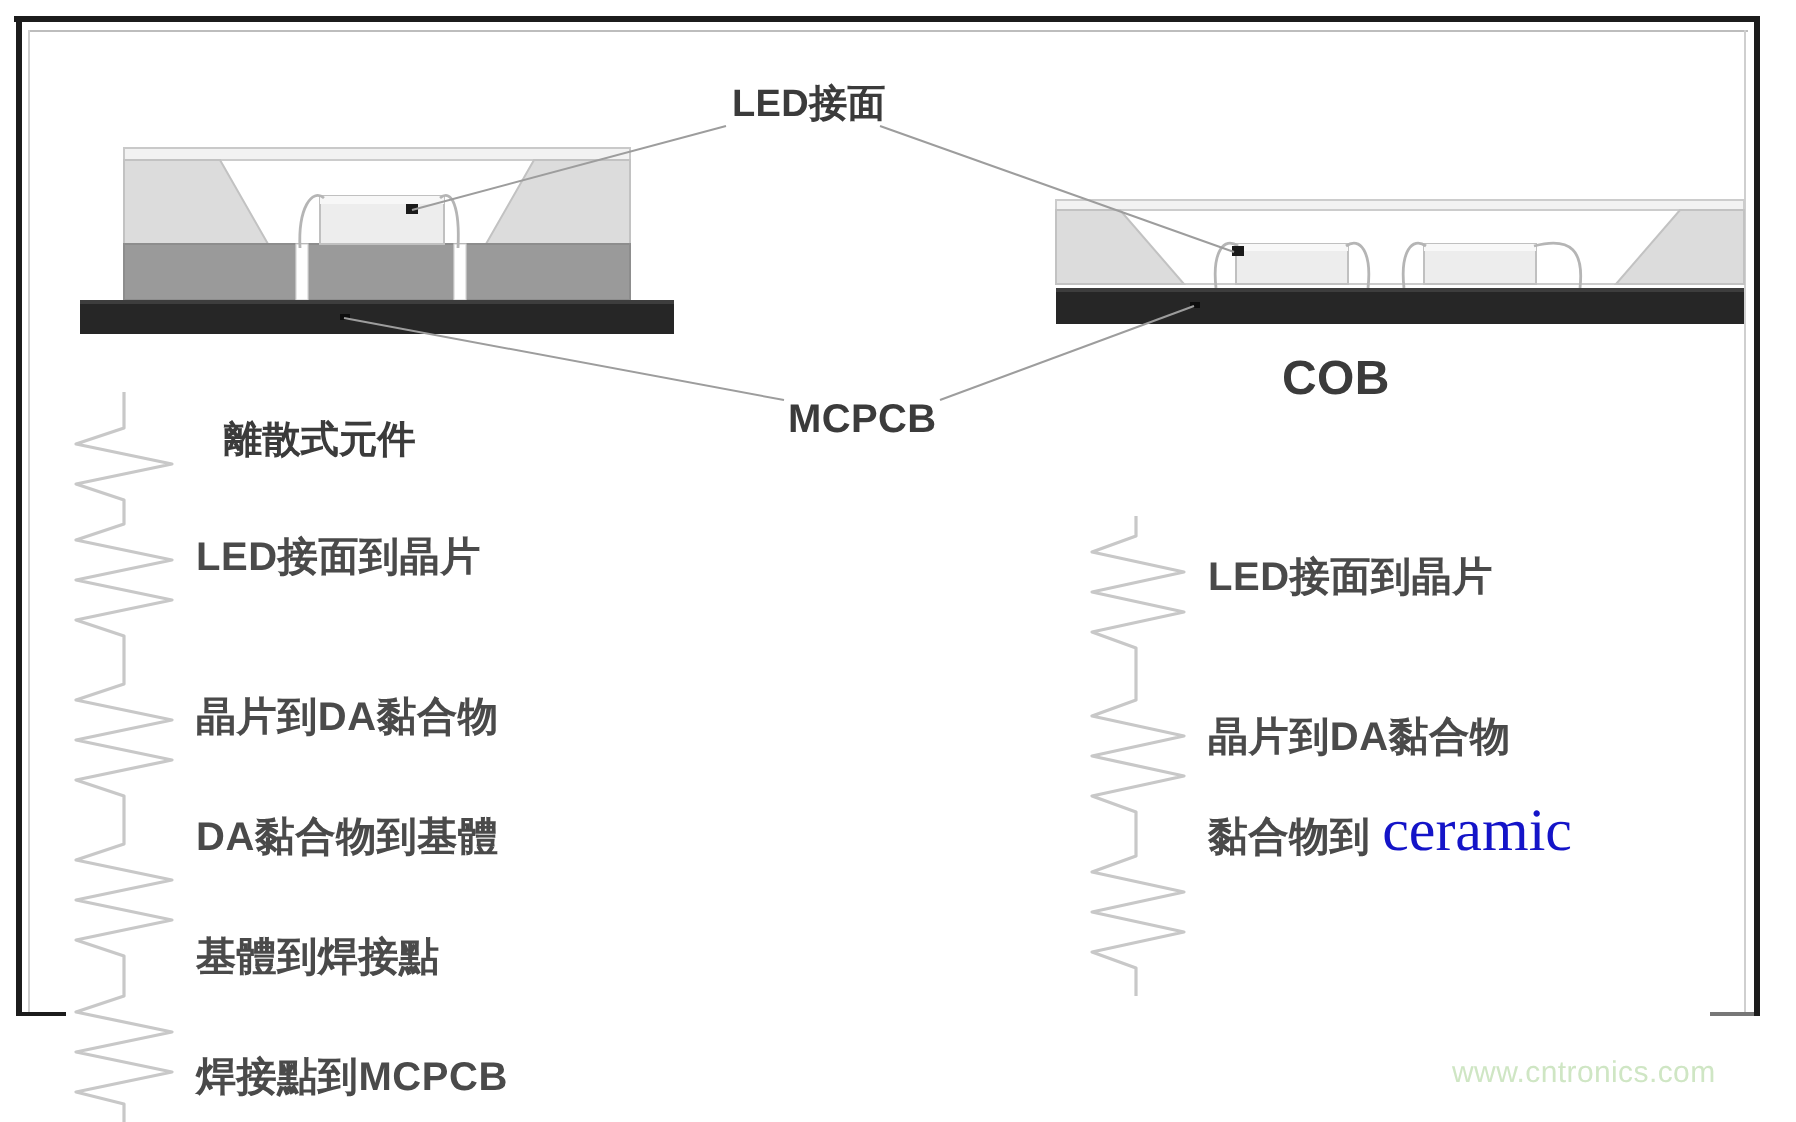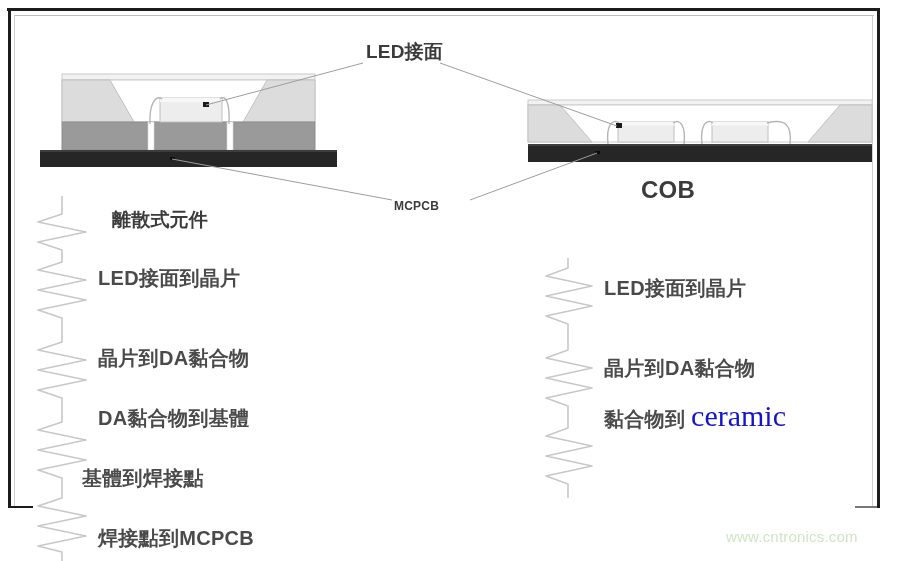--- a/index.html
+++ b/index.html
@@ -98,21 +98,21 @@
     left: 112px; top: 179px;
     font-size: 19px;
     margin-top: 28px;
   }
   .lbl-cob {
     left: 641px; top: 176px;
     font-size: 24px;
   }
   .lbl-mcpcb {
     left: 394px; top: 199px;
-    font-size: 12px;
+    font-size: 20px;
   }
 
   
   .res-row {
     position: absolute;
     display: flex;
     align-items: center;
     height: 40px;
   }
   .res-label {
@@ -239,21 +239,21 @@
 
   <div class="res-row" style="left:98px; top:258px;">
     <span class="res-label">LED接面到晶片</span>
   </div>
   <div class="res-row" style="left:98px; top:338px;">
     <span class="res-label">晶片到DA黏合物</span>
   </div>
   <div class="res-row" style="left:98px; top:398px;">
     <span class="res-label">DA黏合物到基體</span>
   </div>
-  <div class="res-row" style="left:82px; top:458px;">
+  <div class="res-row" style="left:98px; top:458px;">
     <span class="res-label">基體到焊接點</span>
   </div>
   <div class="res-row" style="left:98px; top:518px;">
     <span class="res-label">焊接點到MCPCB</span>
   </div>
 
   <div class="res-row" style="left:604px; top:268px;">
     <span class="res-label">LED接面到晶片</span>
   </div>
   <div class="res-row" style="left:604px; top:348px;">

